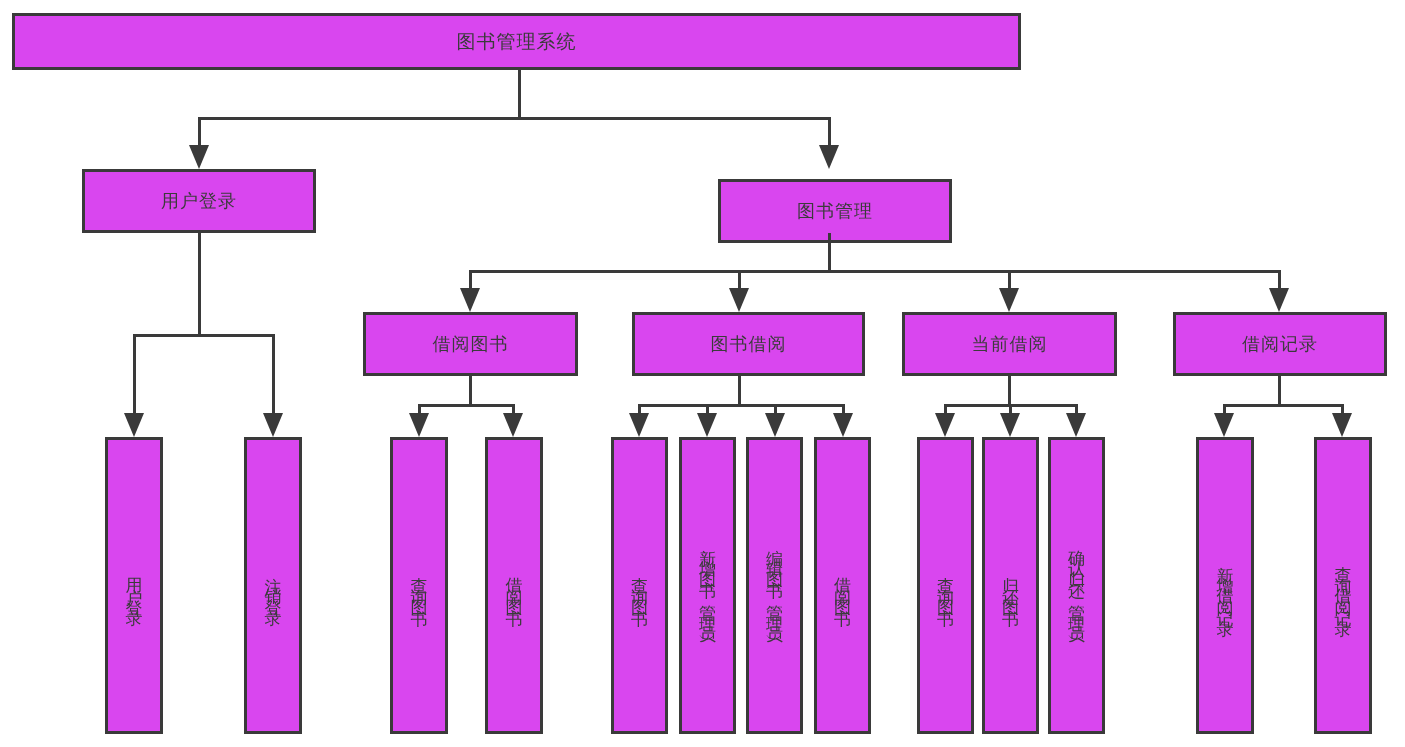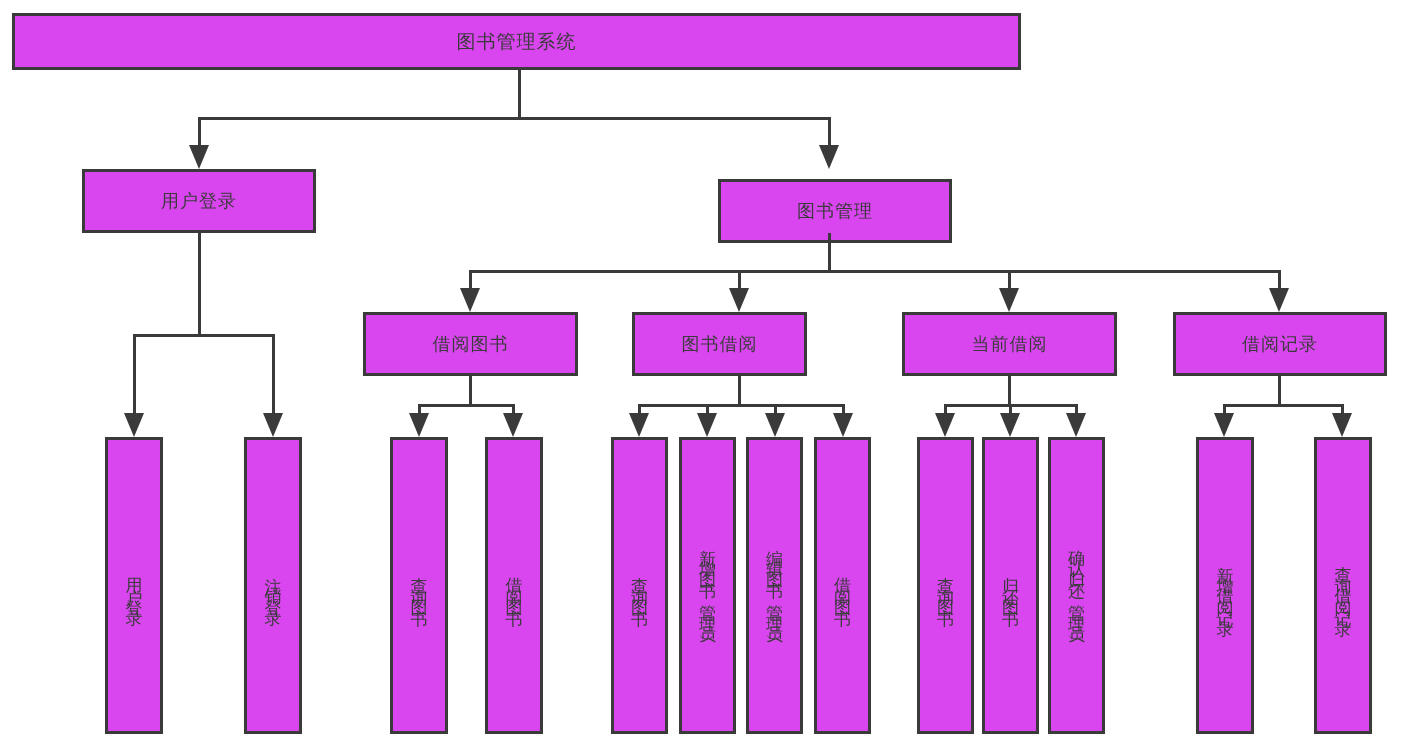--- a/index.html
+++ b/index.html
@@ -73,21 +73,21 @@
   <div class="vl" style="left:738px;top:270px;width:3px;height:22px;"></div>
   <div class="ar" style="left:729px;top:288px;"></div>
   <div class="vl" style="left:1008px;top:270px;width:3px;height:22px;"></div>
   <div class="ar" style="left:999px;top:288px;"></div>
   <div class="vl" style="left:1278px;top:270px;width:3px;height:22px;"></div>
   <div class="ar" style="left:1269px;top:288px;"></div>
 
   <div class="box hbox" style="left:363px;top:312px;width:215px;height:64px;">
     <span class="label">借阅图书</span>
   </div>
-  <div class="box hbox" style="left:632px;top:312px;width:175px;height:64px;">
+  <div class="box hbox" style="left:632px;top:312px;width:233px;height:64px;">
     <span class="label">图书借阅</span>
   </div>
   <div class="box hbox" style="left:1173px;top:312px;width:214px;height:64px;">
     <span class="label">借阅记录</span>
   </div>
   <div class="box hbox" style="left:902px;top:312px;width:215px;height:64px;">
     <span class="label">当前借阅</span>
   </div>
 
   <div class="vl" style="left:469px;top:376px;width:3px;height:31px;"></div>

